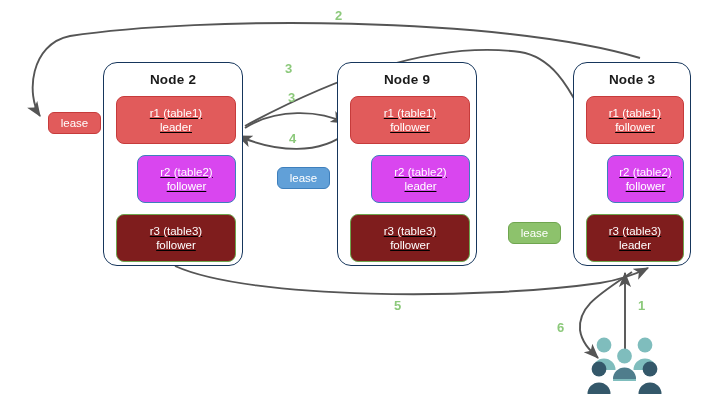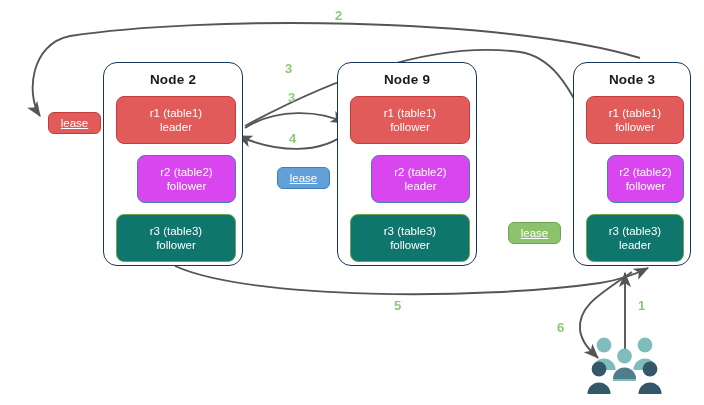--- a/index.html
+++ b/index.html
@@ -17,48 +17,47 @@
     background:#ffffff;
     box-sizing:border-box;
     z-index:2;
   }
   .node-title{
     position:absolute;left:0;right:0;top:9px;
     text-align:center;
     font-size:13.5px;font-weight:bold;color:#1a1a1a;
     letter-spacing:.2px;
   }
-  .replicas{position:absolute;left:12px;right:6px;top:33px;}
+  .replicas{position:absolute;left:12px;right:6px;top:33px;text-decoration:underline;}
   .replica{
     border-radius:8px;
     box-sizing:border-box;
     text-align:center;
     color:#ffffff;
     font-size:11.5px;
     line-height:14px;
     padding:9px 2px 9px 2px;
     margin-bottom:11px;
     border-style:solid;
     border-width:1.4px;
   }
   .replica .ln{display:block;}
   .rep-red  {background:#E15B5B;border-color:#C63B3B;}
   .rep-blue {background:#d946ef;border-color:#3E7FBC;margin-left:21px;}
-  .rep-green{background:#0f766e;border-color:#6FA54F;}
+  .rep-green{background:#7f1d1d;border-color:#6FA54F;}
 
   .lease{
     position:absolute;
     border-radius:6px;
     border-style:solid;border-width:1.4px;
     color:#fff;font-size:11.5px;line-height:16px;
     text-align:center;
     padding:2px 9px;
     box-sizing:border-box;
     z-index:2;
-    text-decoration:underline;
   }
   .lease-red  {background:#E15B5B;border-color:#C63B3B;}
   .lease-blue {background:#61A0D8;border-color:#3E7FBC;}
   .lease-green{background:#8DC26C;border-color:#6FA54F;}
 
   .step{
     position:absolute;
     color:#8CC97B;
     font-size:13px;
     font-weight:bold;

